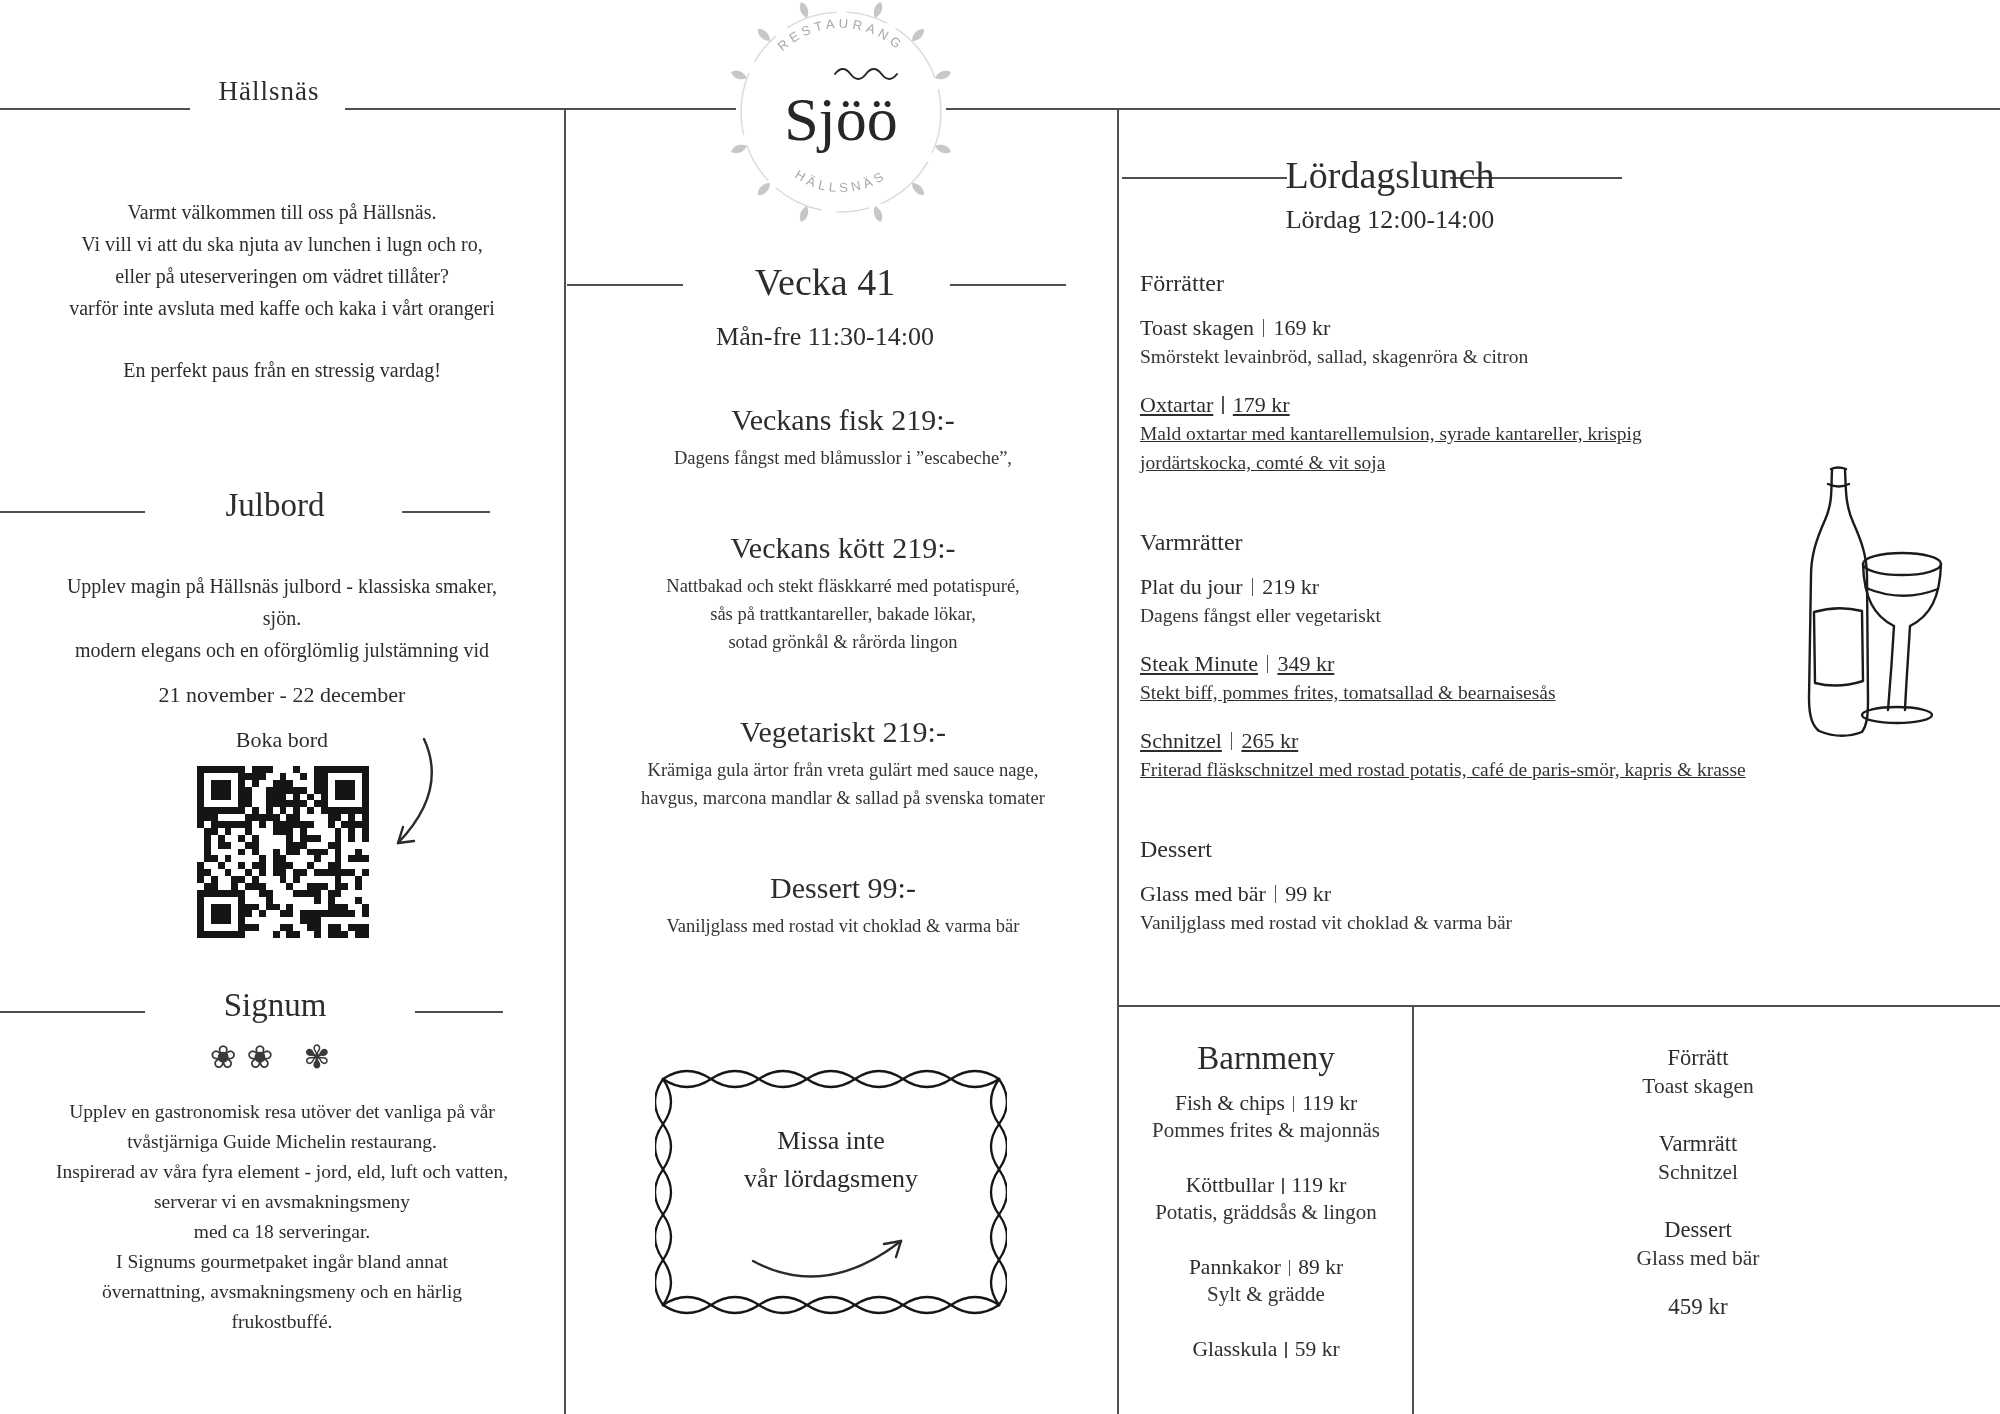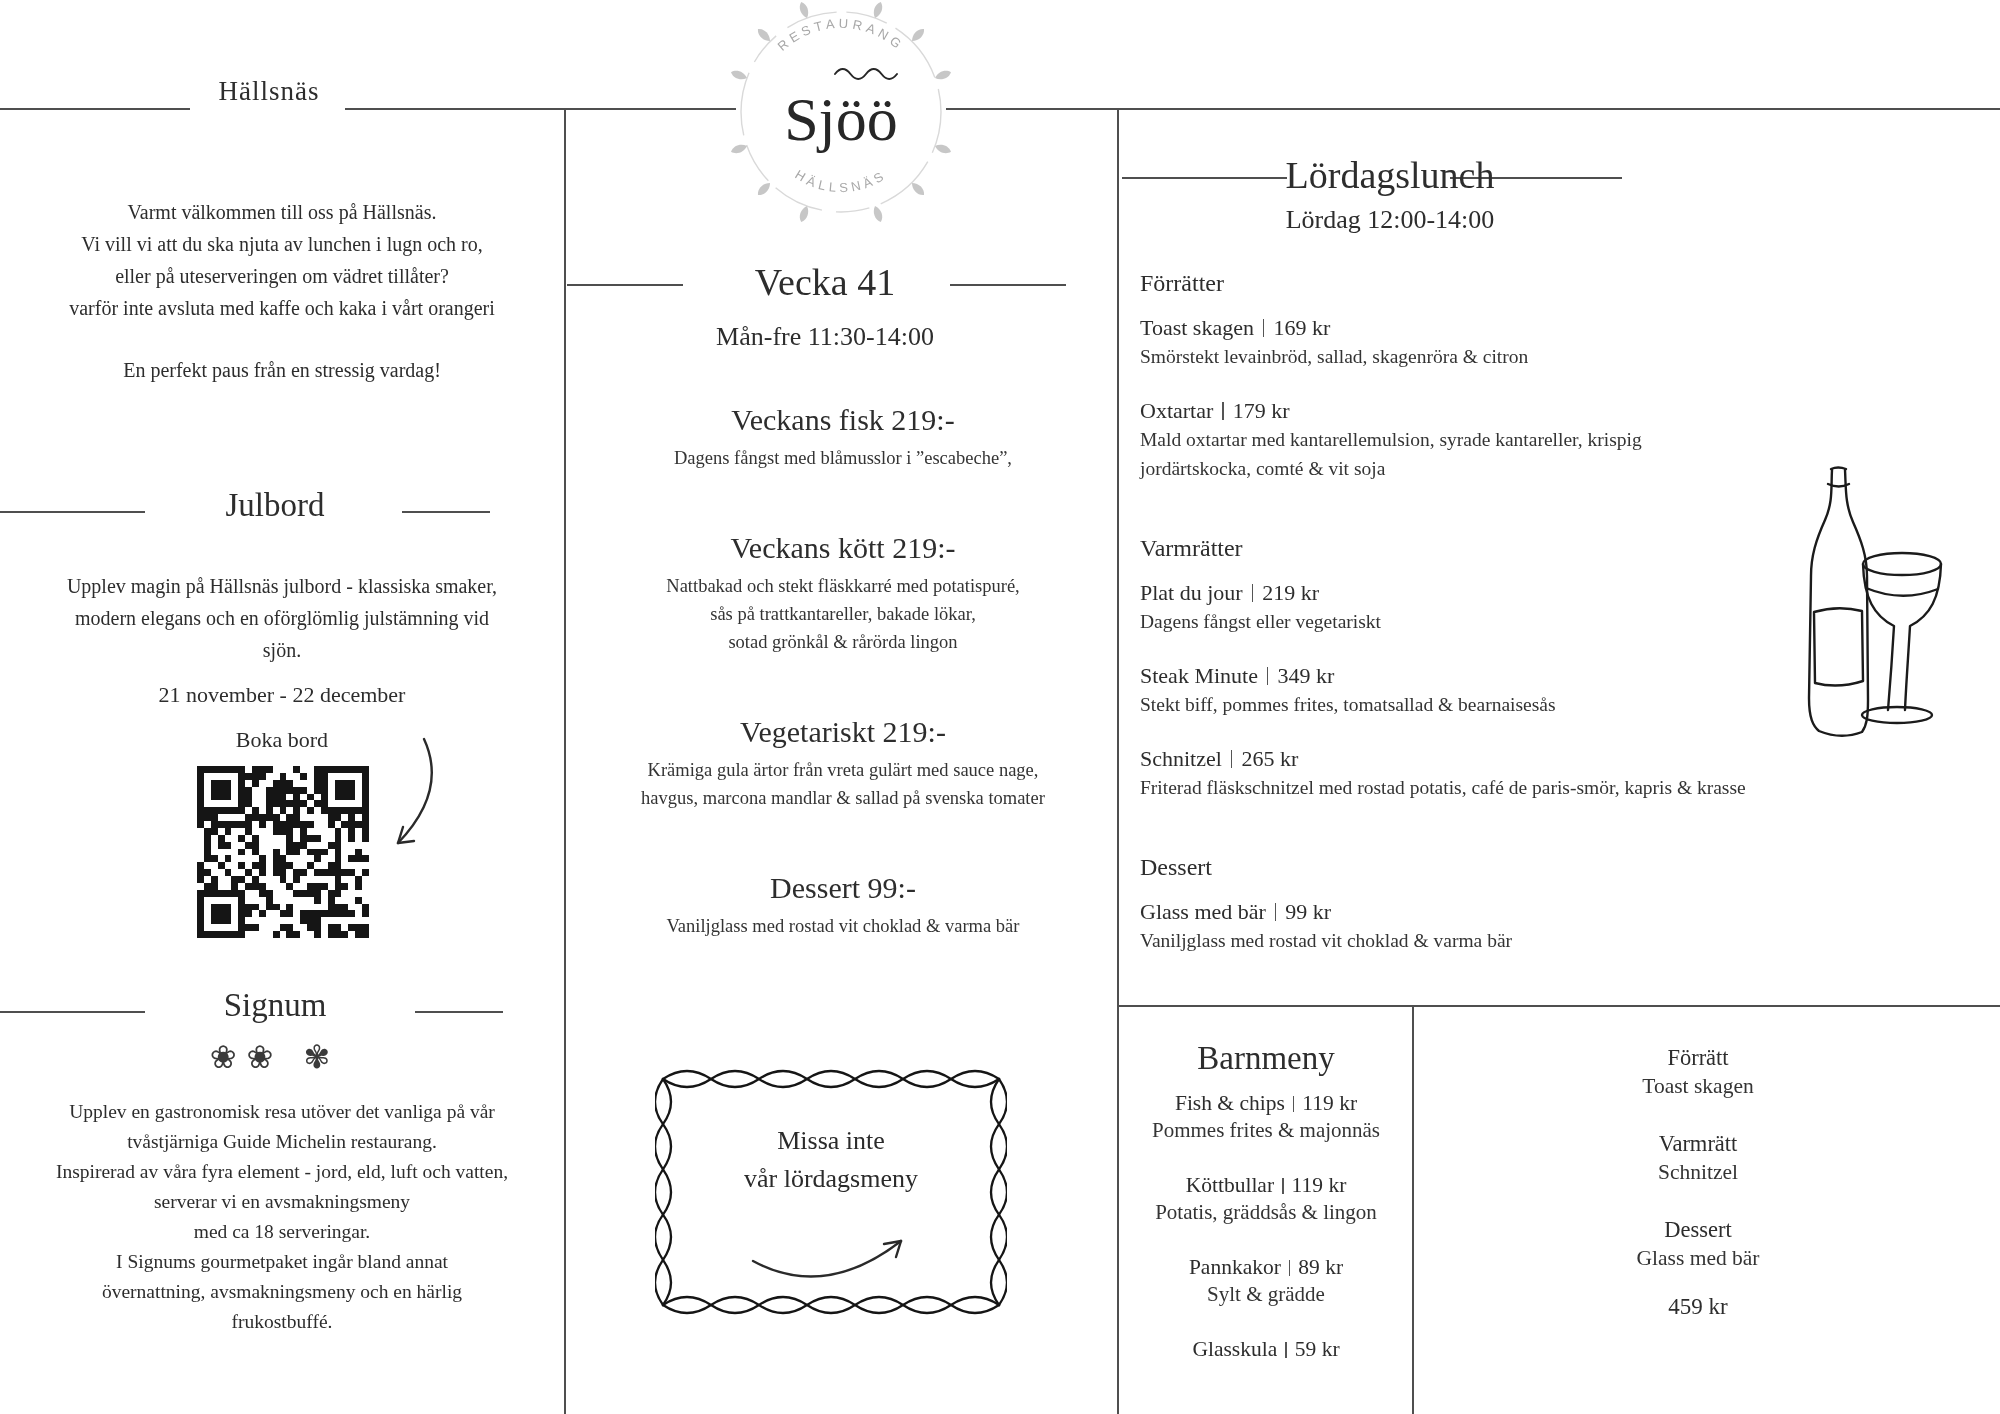--- a/index.html
+++ b/index.html
@@ -19,21 +19,21 @@
   .witems{position:absolute;left:572px;top:398px;width:542px;text-align:center;}
   .witem{margin-bottom:54px;}
   .witem .wtitle{font-size:30px;line-height:44px;margin-bottom:2px;}
   .witem .wdesc{font-size:18.5px;line-height:28px;color:#343434;}
   
   .rlist{position:absolute;left:1140px;top:268px;width:760px;}
   .rsec{margin-top:50px;}
   .rsec:first-child{margin-top:0;}
   .rheading{font-size:24px;line-height:30px;}
   .rit{margin-top:16px;}
-  .rit + .rit{margin-top:26px;}
+  .rit + .rit{margin-top:20px;text-decoration:underline;}
   .rname{font-size:22px;line-height:28px;}
   .rdesc{font-size:19.5px;line-height:29px;color:#343434;}
   .bar{display:inline-block;width:1.5px;height:18px;background:#555;margin:0 9px;vertical-align:-2px;}
   .bar.sm{height:16px;margin:0 8px;}
   
   .kids{position:absolute;left:1118px;top:1036px;width:296px;text-align:center;}
   .kids .ktitle{font-size:33px;line-height:44px;margin-bottom:10px;}
   .kitem{margin-top:28px;}
   .kitems > .kitem:first-child{margin-top:10px;}
   .kname{font-size:21.5px;line-height:27px;}
@@ -111,22 +111,22 @@
     <div>Vi vill vi att du ska njuta av lunchen i lugn och ro,</div>
     <div>eller på uteserveringen om vädret tillåter?</div>
     <div>varför inte avsluta med kaffe och kaka i vårt orangeri</div>
     <div style="margin-top:30px">En perfekt paus från en stressig vardag!</div>
   </div>
 
   <div class="blk ctr title-md" style="left:55px;top:487px;width:440px">Julbord</div>
 
   <div class="blk ctr body20" style="left:8px;top:570px;width:548px">
     <div>Upplev magin på Hällsnäs julbord - klassiska smaker,</div>
+    <div>sjön.</div>
     <div>modern elegans och en oförglömlig julstämning vid</div>
-    <div>sjön.</div>
   </div>
 
   <div class="blk ctr" style="left:8px;top:682px;width:548px;font-size:22px">21 november - 22 december</div>
 
   <div class="blk ctr" style="left:8px;top:727px;width:548px;font-size:22px">Boka bord</div>
 
   <div class="blk" style="left:197px;top:766px;width:172px;height:172px">
     <svg id="qr-svg" width="172" height="172" viewBox="0 0 25 25" shape-rendering="crispEdges">
         <path d="M0 0h1v1h-1zM1 0h1v1h-1zM2 0h1v1h-1zM3 0h1v1h-1zM4 0h1v1h-1zM5 0h1v1h-1zM6 0h1v1h-1zM8 0h1v1h-1zM9 0h1v1h-1zM10 0h1v1h-1zM14 0h1v1h-1zM17 0h1v1h-1zM18 0h1v1h-1zM19 0h1v1h-1zM20 0h1v1h-1zM21 0h1v1h-1zM22 0h1v1h-1zM23 0h1v1h-1zM24 0h1v1h-1zM0 1h1v1h-1zM6 1h1v1h-1zM7 1h1v1h-1zM8 1h1v1h-1zM9 1h1v1h-1zM12 1h1v1h-1zM15 1h1v1h-1zM17 1h1v1h-1zM18 1h1v1h-1zM24 1h1v1h-1zM0 2h1v1h-1zM2 2h1v1h-1zM3 2h1v1h-1zM4 2h1v1h-1zM6 2h1v1h-1zM8 2h1v1h-1zM11 2h1v1h-1zM12 2h1v1h-1zM13 2h1v1h-1zM17 2h1v1h-1zM18 2h1v1h-1zM20 2h1v1h-1zM21 2h1v1h-1zM22 2h1v1h-1zM24 2h1v1h-1zM0 3h1v1h-1zM2 3h1v1h-1zM3 3h1v1h-1zM4 3h1v1h-1zM6 3h1v1h-1zM7 3h1v1h-1zM10 3h1v1h-1zM11 3h1v1h-1zM12 3h1v1h-1zM13 3h1v1h-1zM14 3h1v1h-1zM15 3h1v1h-1zM17 3h1v1h-1zM18 3h1v1h-1zM20 3h1v1h-1zM21 3h1v1h-1zM22 3h1v1h-1zM24 3h1v1h-1zM0 4h1v1h-1zM2 4h1v1h-1zM3 4h1v1h-1zM4 4h1v1h-1zM6 4h1v1h-1zM7 4h1v1h-1zM10 4h1v1h-1zM11 4h1v1h-1zM12 4h1v1h-1zM14 4h1v1h-1zM16 4h1v1h-1zM18 4h1v1h-1zM20 4h1v1h-1zM21 4h1v1h-1zM22 4h1v1h-1zM24 4h1v1h-1zM0 5h1v1h-1zM6 5h1v1h-1zM7 5h1v1h-1zM10 5h1v1h-1zM11 5h1v1h-1zM12 5h1v1h-1zM13 5h1v1h-1zM14 5h1v1h-1zM15 5h1v1h-1zM17 5h1v1h-1zM18 5h1v1h-1zM24 5h1v1h-1zM0 6h1v1h-1zM1 6h1v1h-1zM2 6h1v1h-1zM3 6h1v1h-1zM4 6h1v1h-1zM5 6h1v1h-1zM6 6h1v1h-1zM8 6h1v1h-1zM10 6h1v1h-1zM12 6h1v1h-1zM14 6h1v1h-1zM16 6h1v1h-1zM18 6h1v1h-1zM19 6h1v1h-1zM20 6h1v1h-1zM21 6h1v1h-1zM22 6h1v1h-1zM23 6h1v1h-1zM24 6h1v1h-1zM0 7h1v1h-1zM1 7h1v1h-1zM2 7h1v1h-1zM7 7h1v1h-1zM8 7h1v1h-1zM9 7h1v1h-1zM10 7h1v1h-1zM11 7h1v1h-1zM13 7h1v1h-1zM14 7h1v1h-1zM19 7h1v1h-1zM20 7h1v1h-1zM22 7h1v1h-1zM24 7h1v1h-1zM0 8h1v1h-1zM2 8h1v1h-1zM3 8h1v1h-1zM4 8h1v1h-1zM5 8h1v1h-1zM6 8h1v1h-1zM7 8h1v1h-1zM9 8h1v1h-1zM11 8h1v1h-1zM12 8h1v1h-1zM13 8h1v1h-1zM14 8h1v1h-1zM15 8h1v1h-1zM16 8h1v1h-1zM19 8h1v1h-1zM21 8h1v1h-1zM22 8h1v1h-1zM23 8h1v1h-1zM24 8h1v1h-1zM1 9h1v1h-1zM2 9h1v1h-1zM4 9h1v1h-1zM7 9h1v1h-1zM11 9h1v1h-1zM12 9h1v1h-1zM13 9h1v1h-1zM15 9h1v1h-1zM20 9h1v1h-1zM22 9h1v1h-1zM24 9h1v1h-1zM1 10h1v1h-1zM3 10h1v1h-1zM6 10h1v1h-1zM8 10h1v1h-1zM13 10h1v1h-1zM15 10h1v1h-1zM16 10h1v1h-1zM17 10h1v1h-1zM20 10h1v1h-1zM22 10h1v1h-1zM24 10h1v1h-1zM1 11h1v1h-1zM3 11h1v1h-1zM4 11h1v1h-1zM7 11h1v1h-1zM8 11h1v1h-1zM13 11h1v1h-1zM14 11h1v1h-1zM15 11h1v1h-1zM19 11h1v1h-1zM20 11h1v1h-1zM1 12h1v1h-1zM6 12h1v1h-1zM8 12h1v1h-1zM11 12h1v1h-1zM13 12h1v1h-1zM14 12h1v1h-1zM16 12h1v1h-1zM17 12h1v1h-1zM18 12h1v1h-1zM20 12h1v1h-1zM23 12h1v1h-1zM1 13h1v1h-1zM2 13h1v1h-1zM4 13h1v1h-1zM9 13h1v1h-1zM11 13h1v1h-1zM12 13h1v1h-1zM17 13h1v1h-1zM20 13h1v1h-1zM22 13h1v1h-1zM23 13h1v1h-1zM24 13h1v1h-1zM0 14h1v1h-1zM3 14h1v1h-1zM6 14h1v1h-1zM8 14h1v1h-1zM9 14h1v1h-1zM11 14h1v1h-1zM12 14h1v1h-1zM13 14h1v1h-1zM16 14h1v1h-1zM19 14h1v1h-1zM20 14h1v1h-1zM0 15h1v1h-1zM1 15h1v1h-1zM4 15h1v1h-1zM7 15h1v1h-1zM9 15h1v1h-1zM11 15h1v1h-1zM12 15h1v1h-1zM14 15h1v1h-1zM15 15h1v1h-1zM17 15h1v1h-1zM18 15h1v1h-1zM19 15h1v1h-1zM20 15h1v1h-1zM21 15h1v1h-1zM22 15h1v1h-1zM24 15h1v1h-1zM0 16h1v1h-1zM2 16h1v1h-1zM5 16h1v1h-1zM6 16h1v1h-1zM8 16h1v1h-1zM12 16h1v1h-1zM14 16h1v1h-1zM20 16h1v1h-1zM23 16h1v1h-1zM1 17h1v1h-1zM2 17h1v1h-1zM5 17h1v1h-1zM7 17h1v1h-1zM8 17h1v1h-1zM9 17h1v1h-1zM13 17h1v1h-1zM16 17h1v1h-1zM17 17h1v1h-1zM18 17h1v1h-1zM20 17h1v1h-1zM21 17h1v1h-1zM23 17h1v1h-1zM0 18h1v1h-1zM1 18h1v1h-1zM2 18h1v1h-1zM3 18h1v1h-1zM4 18h1v1h-1zM5 18h1v1h-1zM6 18h1v1h-1zM9 18h1v1h-1zM10 18h1v1h-1zM14 18h1v1h-1zM15 18h1v1h-1zM16 18h1v1h-1zM17 18h1v1h-1zM19 18h1v1h-1zM20 18h1v1h-1zM0 19h1v1h-1zM6 19h1v1h-1zM10 19h1v1h-1zM17 19h1v1h-1zM19 19h1v1h-1zM23 19h1v1h-1zM0 20h1v1h-1zM2 20h1v1h-1zM3 20h1v1h-1zM4 20h1v1h-1zM6 20h1v1h-1zM7 20h1v1h-1zM8 20h1v1h-1zM10 20h1v1h-1zM11 20h1v1h-1zM13 20h1v1h-1zM19 20h1v1h-1zM20 20h1v1h-1zM21 20h1v1h-1zM24 20h1v1h-1zM0 21h1v1h-1zM2 21h1v1h-1zM3 21h1v1h-1zM4 21h1v1h-1zM6 21h1v1h-1zM7 21h1v1h-1zM9 21h1v1h-1zM12 21h1v1h-1zM13 21h1v1h-1zM15 21h1v1h-1zM16 21h1v1h-1zM17 21h1v1h-1zM18 21h1v1h-1zM19 21h1v1h-1zM20 21h1v1h-1zM21 21h1v1h-1zM22 21h1v1h-1zM24 21h1v1h-1zM0 22h1v1h-1zM2 22h1v1h-1zM3 22h1v1h-1zM4 22h1v1h-1zM6 22h1v1h-1zM15 22h1v1h-1zM16 22h1v1h-1zM17 22h1v1h-1zM0 23h1v1h-1zM6 23h1v1h-1zM7 23h1v1h-1zM8 23h1v1h-1zM12 23h1v1h-1zM13 23h1v1h-1zM16 23h1v1h-1zM17 23h1v1h-1zM19 23h1v1h-1zM20 23h1v1h-1zM22 23h1v1h-1zM23 23h1v1h-1zM24 23h1v1h-1zM0 24h1v1h-1zM1 24h1v1h-1zM2 24h1v1h-1zM3 24h1v1h-1zM4 24h1v1h-1zM5 24h1v1h-1zM6 24h1v1h-1zM11 24h1v1h-1zM13 24h1v1h-1zM14 24h1v1h-1zM17 24h1v1h-1zM19 24h1v1h-1zM20 24h1v1h-1zM21 24h1v1h-1zM23 24h1v1h-1zM24 24h1v1h-1z" fill="#151515"></path>
       </svg>

